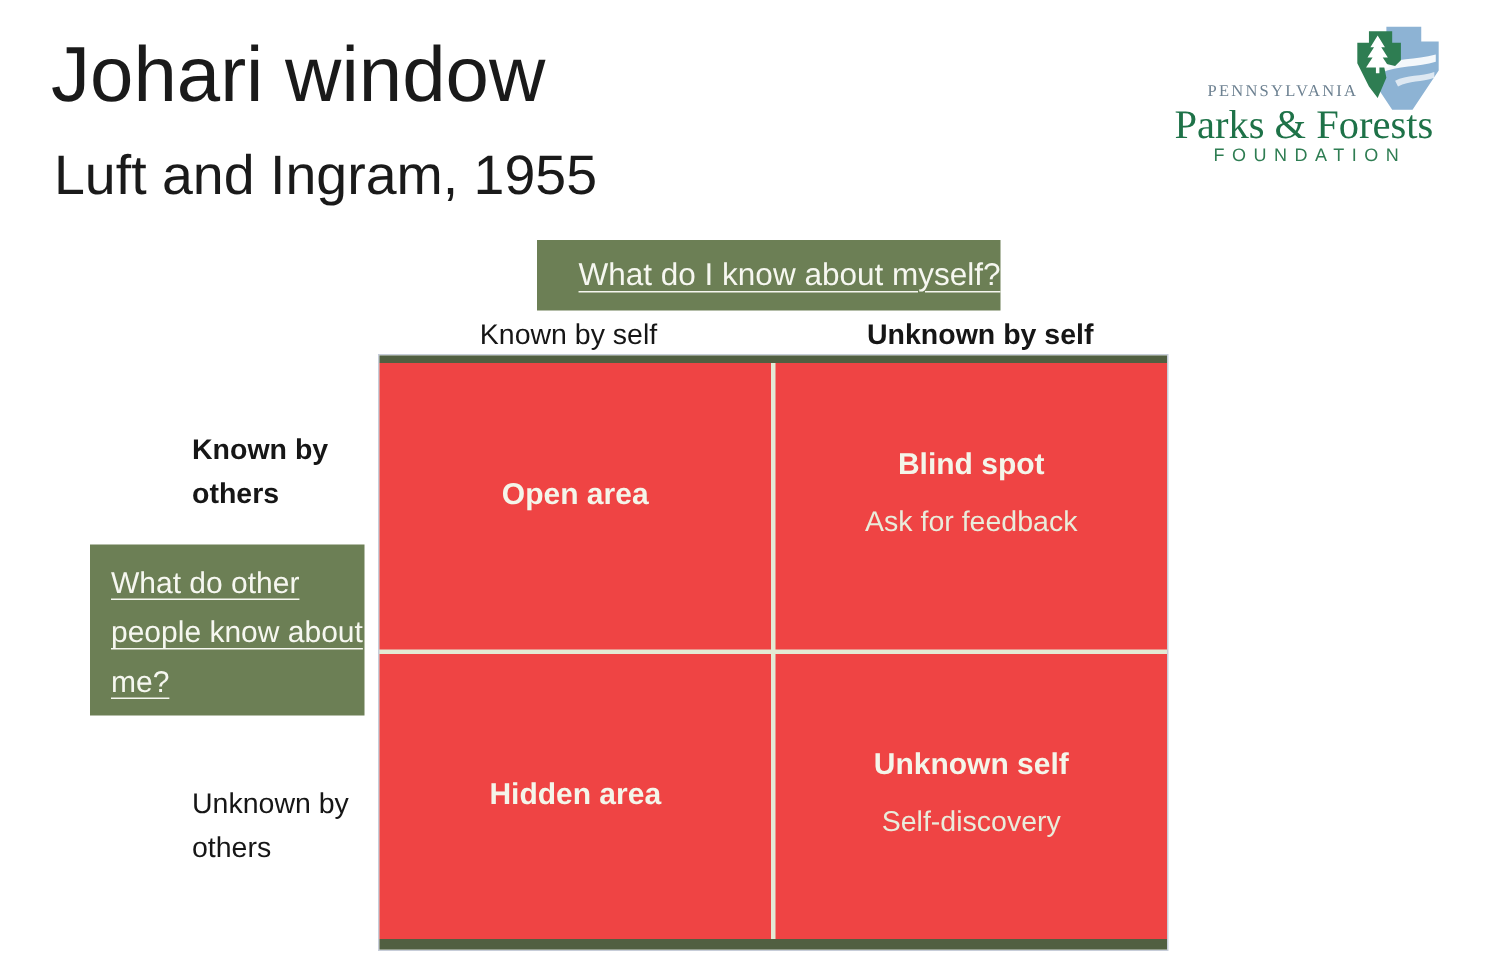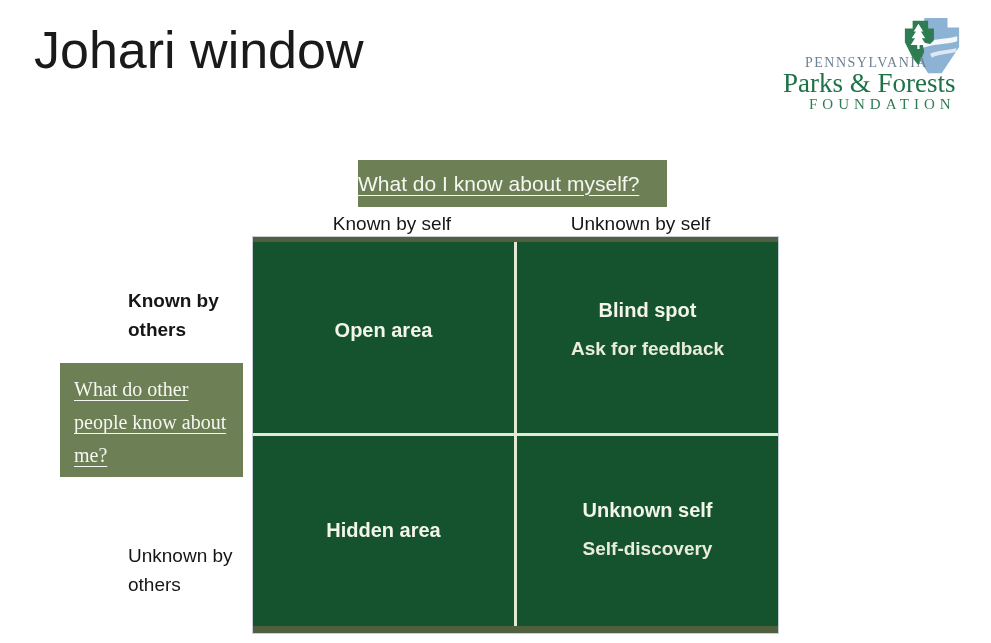--- a/index.html
+++ b/index.html
@@ -39,133 +39,133 @@
     width: 190px; height: 95px;
   }
   .logo-keystone {
     position: absolute;
     right: 10px; top: 3px;
     width: 62px; height: 62px;
   }
   .logo-upper {
     position: absolute;
     left: 22px; top: 43px;
-    font-size: 14px;
+    font-size: 11px;
     letter-spacing: 1.5px;
     color: #6e8292;
     font-family: "Liberation Serif", serif;
   }
   .logo-name {
     position: absolute;
     left: 0px; top: 56px;
     width: 182px;
     font-size: 27px;
     color: #1e7248;
     font-family: "Liberation Serif", serif;
     white-space: nowrap;
   }
   .logo-lower {
     position: absolute;
     left: 26px; top: 84px;
-    font-size: 15px;
+    font-size: 12px;
     letter-spacing: 5px;
     color: #2e7d52;
-    font-family: Liberation Serif, serif;
+    font-family: Liberation Sans, sans-serif;
   }
 
   
   .q-box {
     background: #6c7f55;
     color: #f6f7f0;
     position: absolute;
   }
   .q-top {
     left: 358px; top: 160px;
     width: 309px; height: 47px;
-    display: flex; align-items: center; justify-content: flex-start;
+    display: flex; align-items: center; justify-content: flex-end;
     font-size: 21px;
   }
   .q-side {
     left: 60px; top: 363px;
     width: 183px; height: 114px;
     padding: 10px 0 13px 14px;
     font-size: 20px;
     line-height: 33px;
-    font-family: Liberation Serif, serif;
   }
   .uline { text-decoration: underline; text-underline-offset: 4px; text-decoration-thickness: 1px; }
 
   
   .col-head {
     position: absolute;
     top: 213px;
     font-size: 19px;
     color: #161616;
     text-align: center;
   }
-  .col-head.left  { left: 261px; width: 262px; }
-  .col-head.right { left: 509px; width: 263px; }
+  .col-head.left  { left: 248px; width: 262px; }
+  .col-head.right { left: 522px; width: 263px; font-weight: bold; }
 
   .row-head {
     position: absolute;
     left: 128px;
     font-size: 19px;
     color: #161616;
     line-height: 29px;
     width: 110px;
   }
   .row-head.top    { top: 286px; font-weight: bold; }
-  .row-head.bottom { top: 522px; margin-top: 19px; }
+  .row-head.bottom { top: 522px; }
 
   
   .grid {
     position: absolute;
     left: 253px; top: 237px;
     width: 525px; height: 396px;
     background: #e3ead4;           
     border-top: 5px solid #515f41;
     border-bottom: 7px solid #515f41;
     box-shadow: 0 0 0 1px #c7cdd9;
     display: grid;
     grid-template-columns: 1fr 1fr;
     grid-template-rows: 1fr 1fr;
     gap: 3px;
   }
   .cell {
-    background: #14532d;
+    background: #ef4444;
     display: flex;
     flex-direction: column;
     align-items: center;
     justify-content: center;
     text-align: center;
   }
   .cell .q-title {
     font-size: 20px;
     font-weight: 700;
     color: #f4f5ea;
   }
   .cell .q-sub {
     font-size: 19px;
-    font-weight: 700;
+    font-weight: 400;
     color: #e9ecdb;
     margin-top: 13px;
     line-height: 27px;
     max-width: 200px;
   }
   .cell .q-sub:empty { display: none; }
   .cell.tl .q-title { margin-top: -14px; }
   .cell.tr { padding-top: 0; }
   .cell.tr .q-title { margin-top: -14px; }
 </style>
 </head>
 <body>
 
 <div class="slide">
 
   <div class="title">Johari window</div>
+  <div class="subtitle">Luft and Ingram, 1955</div>
 
   <div class="logo">
     <svg class="logo-keystone" viewBox="0 0 64 64">
 
       <path d="M14 13 L24 13 L24 3 L48 3 L48 13 L60 13 L60 33 L42 60 L28 60 L10 33 Z" fill="#8db3d4"></path>
 
       <path d="M18 30 C30 24 44 26 58 22 L58 27 C46 31 32 29 20 35 Z" fill="#ffffff" opacity="0.9"></path>
       <path d="M30 40 C38 36 48 37 57 34 L57 38 C48 41 40 40 32 44 Z" fill="#ffffff" opacity="0.7"></path>
 
       <path d="M4 14 L12 14 L12 6 L28 6 L28 14 L34 14 L34 26 L30 30 L22 28 L24 38 L18 52 L12 44 L4 28 Z" fill="#2e7d52"></path>

